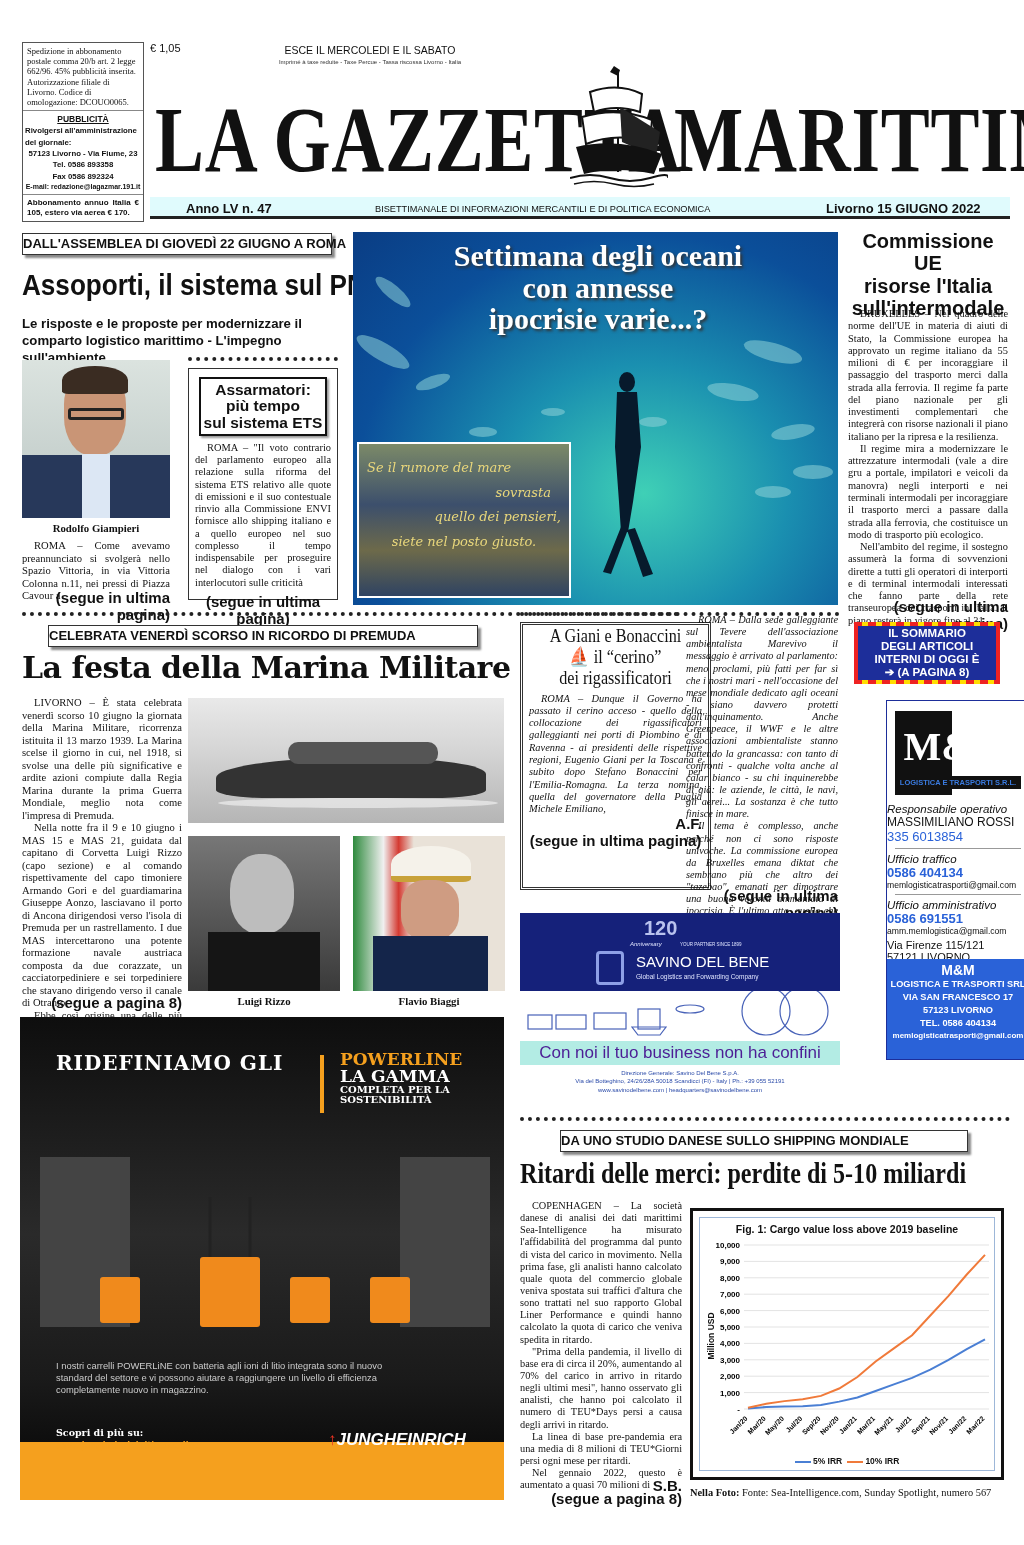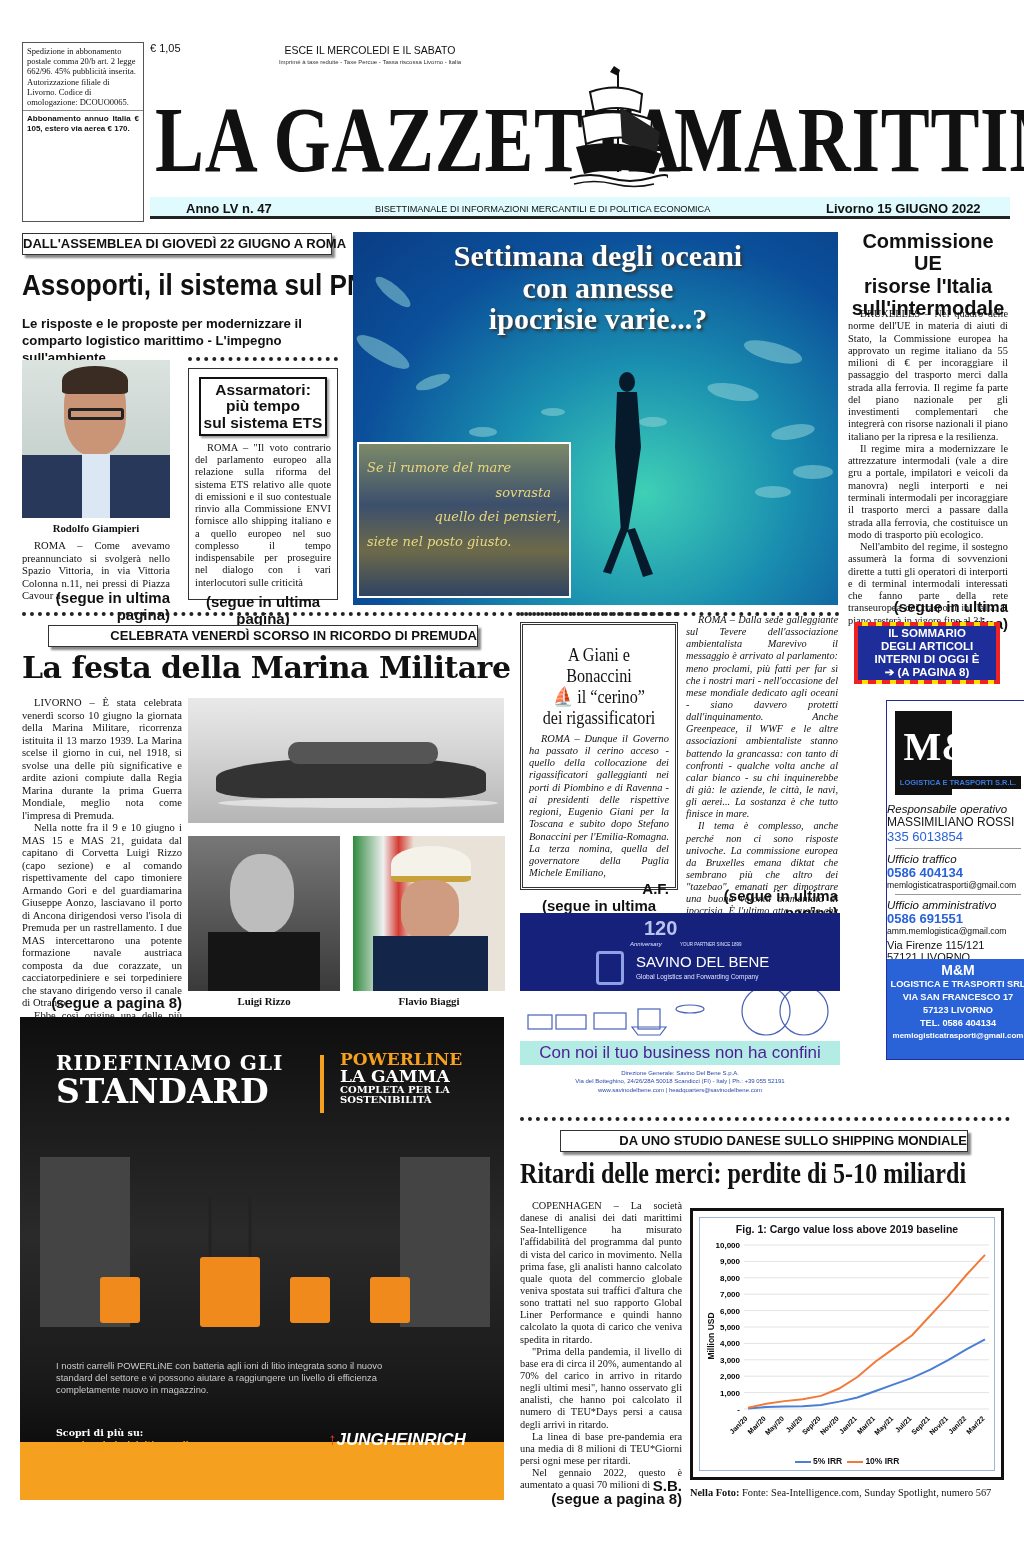--- a/index.html
+++ b/index.html
@@ -7,33 +7,41 @@
 .abs{position:absolute}
 .sans{font-family:"Liberation Sans",sans-serif}
 .cond{font-family:"Liberation Sans Narrow","Liberation Sans",sans-serif}
 .mast-left{left:22px;top:42px;width:122px;height:180px;border:1.5px solid #555;font-size:8px}
 .mast-left .legal{font-family:"Liberation Serif",serif;font-size:8.5px;line-height:1.2;padding:3px 4px;border-bottom:1px solid #888}
 .mast-left .pub{text-align:center;font-family:"Liberation Sans",sans-serif;font-size:7.8px;font-weight:bold;line-height:1.45;padding:2px 2px;border-bottom:1px solid #888}
 .mast-left .pub .h{text-decoration:underline;font-size:8.5px}
 .mast-left .abb{font-family:"Liberation Sans",sans-serif;font-weight:bold;font-size:8px;line-height:1.25;padding:3px 4px;text-align:justify}
 .title{font-family:"Liberation Serif",serif;font-weight:bold;font-size:94px;letter-spacing:1px;transform:scaleX(0.78);transform-origin:left top;line-height:1;color:#111}
 .barline{left:150px;top:197px;width:860px;height:22px;background:#e0fbfd;border-bottom:3px solid #222}
-.kicker{border:1.5px solid #333;box-shadow:3px 3px 2px #888;background:#fff;font-family:"Liberation Sans",sans-serif;font-weight:bold;text-align:right;white-space:nowrap}
+.kicker{border:1.5px solid #333;box-shadow:3px 3px 2px #888;background:#fff;font-family:"Liberation Sans",sans-serif;font-weight:bold;text-align:left;white-space:nowrap}
 .dots{border-top:4px dotted #222;height:0}
 .body{font-family:"Liberation Serif",serif;font-size:10.6px;line-height:1.18;text-align:justify}
 .body p{text-indent:12px}
 .segue{font-weight:bold;text-align:right;font-family:Liberation Sans, sans-serif;font-size:15px}
 .caption{font-weight:bold;text-align:center;font-size:10.8px}
 .photo{overflow:hidden}
 </style>
 </head>
 <body>
 
 <div class="abs mast-left">
   <div class="legal">Spedizione in abbonamento postale comma 20/b art. 2 legge 662/96. 45% pubblicità inserita. Autorizzazione filiale di Livorno. Codice di omologazione: DCOUO0065.</div>
+  <div class="pub">
+    <div class="h">PUBBLICITÀ</div>
+    <div style="text-align:left">Rivolgersi all'amministrazione del giornale:</div>
+    <div>57123 Livorno - Via Fiume, 23</div>
+    <div>Tel. 0586 893358</div>
+    <div>Fax 0586 892324</div>
+    <div style="font-size:7px">E-mail: redazione@lagazmar.191.it</div>
+  </div>
   <div class="abb">Abbonamento annuo Italia € 105, estero via aerea € 170.</div>
 </div>
 
 <div class="abs sans" style="left:150px;top:42px;font-size:11px">€ 1,05</div>
 <div class="abs sans" style="left:270px;top:44px;font-size:10.5px;width:200px;text-align:center">ESCE IL MERCOLEDI E IL SABATO</div>
 <div class="abs sans" style="left:250px;top:59px;font-size:6px;width:240px;text-align:center;color:#333">Imprimé à taxe reduite - Taxe Percue - Tassa riscossa Livorno - Italia</div>
 
 <div class="abs title" style="left:155px;top:92px">LA GAZZETTA</div>
 <div class="abs" style="left:570px;top:62px;width:98px;height:128px">
   <svg width="98" height="128" viewBox="0 0 98 128">
@@ -107,21 +115,21 @@
   <div class="abs" style="left:40px;top:8px;width:410px;text-align:center;color:#fff;font-family:'Liberation Serif',serif;font-weight:bold;font-size:30px;line-height:1.05;text-shadow:2px 2px 3px #333">
     <div>Settimana degli oceani</div>
     <div>con annesse</div>
     <div>ipocrisie varie...?</div>
   </div>
   <div class="abs" style="left:4px;top:210px;width:214px;height:156px;border:2px solid #fff;background:linear-gradient(180deg,#7c8a68,#3c4f6c 40%,#6d6a4a 70%,#2f4362)">
     <div style="font-family:'DejaVu Serif',serif;font-style:italic;color:#e9d77b;font-size:13px;line-height:1.9;padding:12px 8px">
       <div>Se il rumore del mare</div>
       <div style="text-align:right;padding-right:10px">sovrasta</div>
       <div style="text-align:right">quello dei pensieri,</div>
-      <div style="text-align:left">siete nel posto giusto.</div>
+      <div style="text-align:center">siete nel posto giusto.</div>
     </div>
   </div>
 </div>
 
 <div class="abs cond" style="left:848px;top:230px;width:160px;text-align:center;font-size:20px;font-weight:bold;line-height:1.12">
   <div>Commissione UE</div>
   <div>risorse l'Italia</div>
   <div>sull'intermodale</div>
 </div>
 <div class="abs body" style="left:848px;top:308px;width:160px;font-size:10.4px">
@@ -153,21 +161,21 @@
 </div>
 <div class="abs caption" style="left:188px;top:995px;width:152px">Luigi Rizzo</div>
 <div class="abs photo" style="left:353px;top:836px;width:152px;height:155px;background:linear-gradient(90deg,#2e8a3d 0%,#f0f0f0 20%,#d43a32 30%,#e9e2d8 40%)">
   <div style="position:absolute;left:38px;top:10px;width:80px;height:36px;border-radius:50% 50% 10% 10%;background:#f5f2ea;border-bottom:6px solid #c8a23a"></div>
   <div style="position:absolute;left:48px;top:44px;width:58px;height:60px;border-radius:40%;background:#cf9c82"></div>
   <div style="position:absolute;left:20px;top:100px;width:115px;height:56px;background:#14254a"></div>
 </div>
 <div class="abs caption" style="left:353px;top:995px;width:152px">Flavio Biaggi</div>
 
 <div class="abs dots" style="left:520px;top:612px;width:158px"></div>
-<div class="abs" style="left:520px;top:622px;width:158px;height:268px;border:3px double #333;padding:20px 6px">
+<div class="abs" style="left:520px;top:622px;width:191px;height:268px;border:3px double #333;padding:1px 6px">
   <div class="cond" style="font-family:'Liberation Serif',serif;text-align:center;font-size:19px;line-height:1.1;transform:scaleX(0.85);transform-origin:center">
     <div>A Giani e Bonaccini</div>
     <div><span>⛵</span> <span>il “cerino”</span></div>
     <div>dei rigassificatori</div>
   </div>
   <div class="body" style="font-style:italic;font-size:10.4px;margin-top:4px">
       <p>ROMA – Dunque il Governo ha passato il cerino acceso - quello della collocazione dei rigassificatori galleggianti nei porti di Piombino e di Ravenna - ai presidenti delle rispettive regioni, Eugenio Giani per la Toscana e subito dopo Stefano Bonaccini per l'Emilia-Romagna. La terza nomina, quella del governatore della Puglia Michele Emiliano,</p>
     </div>
   <div class="segue">A.F.</div>
   <div class="segue" style="text-align:center">(segue in ultima pagina)</div>
@@ -245,21 +253,20 @@
   <div class="sans" style="text-align:center;font-size:6px;color:#2a4aa8;line-height:1.4;margin-top:4px">
     <div>Direzione Generale: Savino Del Bene S.p.A.</div>
     <div>Via del Botteghino, 24/26/28A 50018 Scandicci (FI) - Italy | Ph.: +39 055 52191</div>
     <div>www.savinodelbene.com | headquarters@savinodelbene.com</div>
   </div>
 </div>
 
 <div class="abs" style="left:20px;top:1017px;width:484px;height:483px;background:linear-gradient(180deg,#0e0e0e 0%,#2a2a2a 45%,#1a1a1a 75%,#0e0e0e 88%,#f5a01e 88%)">
   <div style="position:absolute;left:36px;top:34px;color:#fff;font-family:'DejaVu Serif',serif;font-weight:bold">
     <div style="font-size:20px;letter-spacing:1px">RIDEFINIAMO GLI</div>
-    <div style="font-size:33px;line-height:1">STANDARD</div>
   </div>
   <div style="position:absolute;left:300px;top:38px;width:4px;height:58px;background:#f5a01e"></div>
   <div style="position:absolute;left:320px;top:34px;font-family:'DejaVu Serif',serif;font-weight:bold;color:#fff;line-height:1">
     <div style="color:#f5a01e;font-size:17px">POWERLINE</div>
     <div style="font-size:17px">LA GAMMA</div>
     <div style="font-size:10px">COMPLETA PER LA</div>
     <div style="font-size:10px">SOSTENIBILITÀ</div>
   </div>
   <svg style="position:absolute;left:20px;top:120px" width="450" height="220">
     <g fill="#444">

